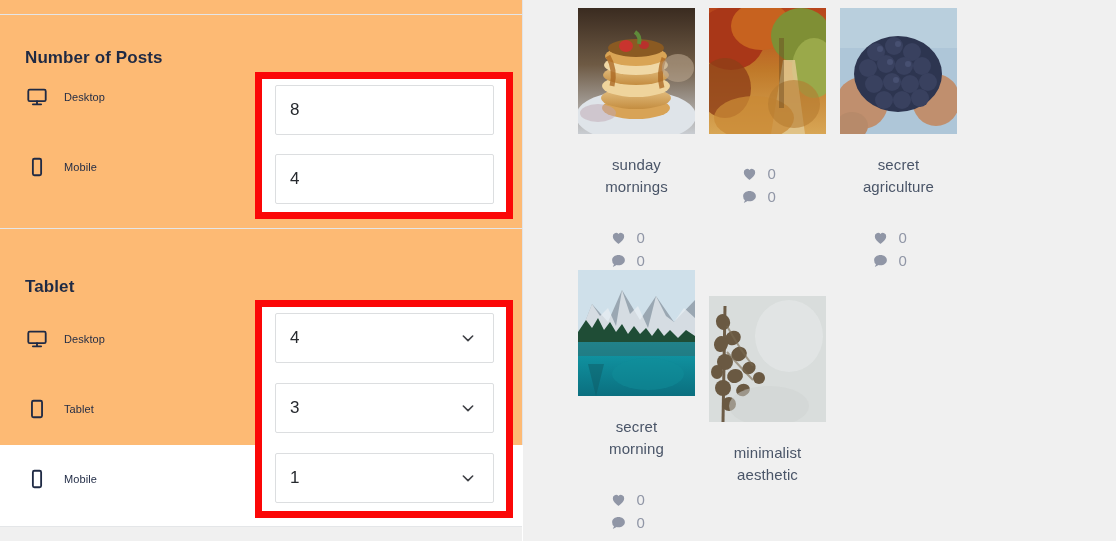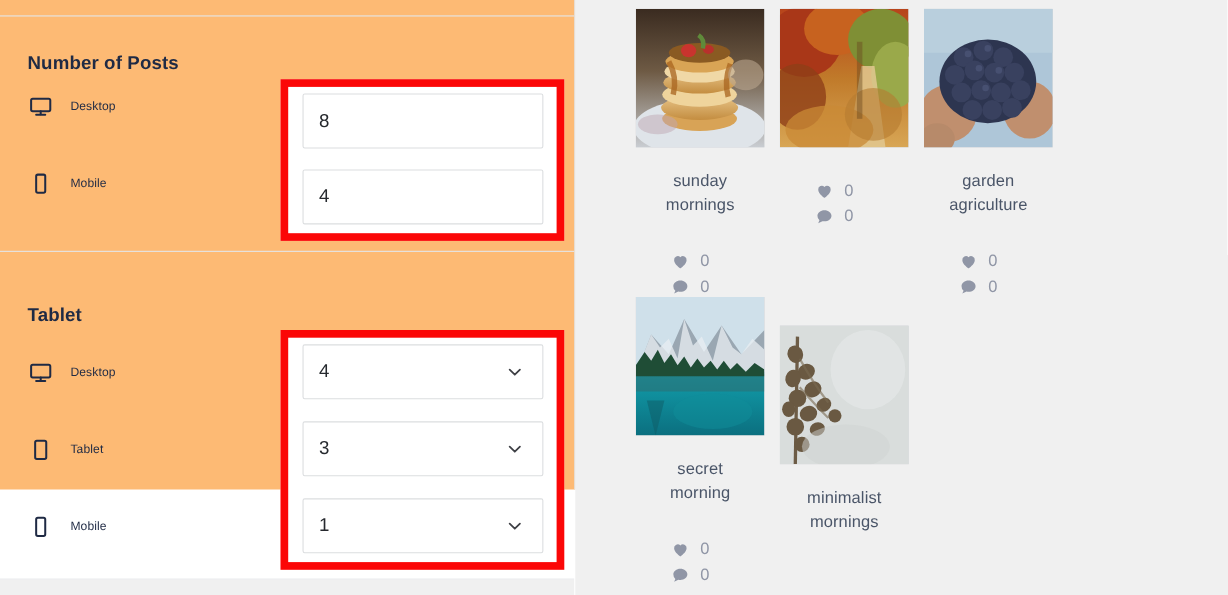--- a/index.html
+++ b/index.html
@@ -442,21 +442,21 @@
             <g fill="#515a7e" opacity=".6">
               <circle cx="40" cy="41" r="3"></circle>
                 <circle cx="58" cy="36" r="3"></circle>
                 <circle cx="50" cy="54" r="3"></circle>
                 <circle cx="68" cy="56" r="3"></circle>
                 <circle cx="56" cy="72" r="3"></circle>
             </g>
             <ellipse cx="12" cy="118" rx="16" ry="14" fill="#b78a6a"></ellipse>
           </svg>
         </div>
-        <div class="post-title">garden agriculture</div>
+        <div class="post-title">secret agriculture</div>
         <div class="stats">
           <div class="stat-line">
             <span class="stat-icon">
               <svg viewBox="0 0 24 24" width="17" height="17" fill="currentColor">
                   <path d="M12 21s-8-5.1-8-10.4A4.6 4.6 0 0 1 12 7a4.6 4.6 0 0 1 8 3.6C20 15.9 12 21 12 21z"></path>
                 </svg>
             </span>
             <span class="stat-count">0</span>
           </div>
           <div class="stat-line">
@@ -528,19 +528,19 @@
               <ellipse cx="14" cy="92" rx="8" ry="8"></ellipse>
               <ellipse cx="34" cy="94" rx="7" ry="6" transform="rotate(-20 34 94)"></ellipse>
               <ellipse cx="20" cy="108" rx="7" ry="7"></ellipse>
               <ellipse cx="8" cy="76" rx="6" ry="7"></ellipse>
             </g>
             <path d="M18 30 q12 22 26 40 M18 56 q14 16 26 28" stroke="#7a6a52" stroke-width="2" fill="none" opacity=".6"></path>
             <ellipse cx="80" cy="40" rx="34" ry="36" fill="#e6e9e9" opacity=".6"></ellipse>
             <ellipse cx="60" cy="110" rx="40" ry="20" fill="#cfd3d2" opacity=".5"></ellipse>
           </svg>
         </div>
-        <div class="post-title">minimalist mornings</div>
+        <div class="post-title">minimalist aesthetic</div>
       </div>
 
     </div>
   </div>
 
 </div>
 
 </body></html>

